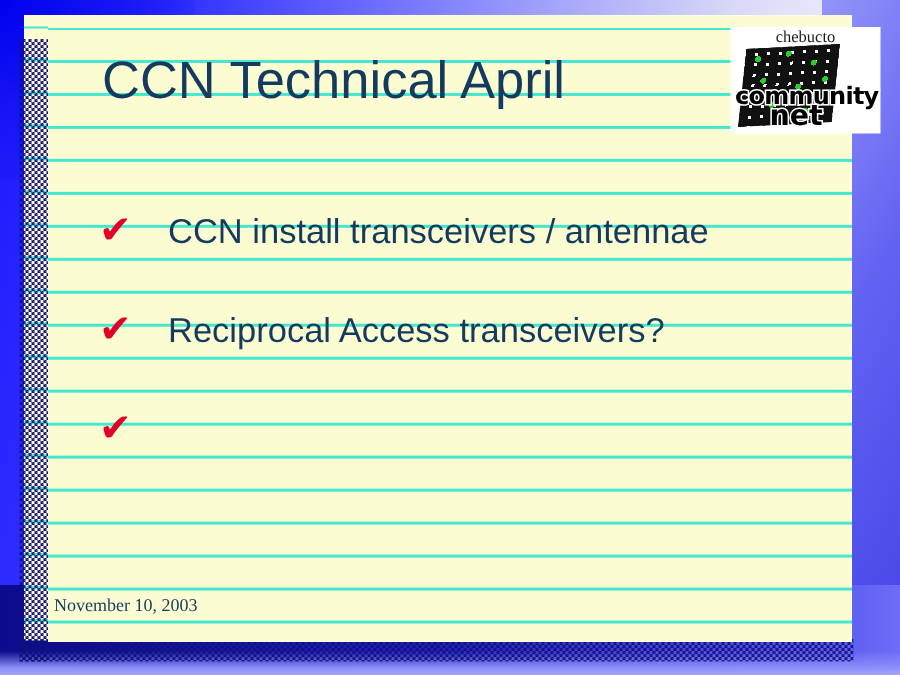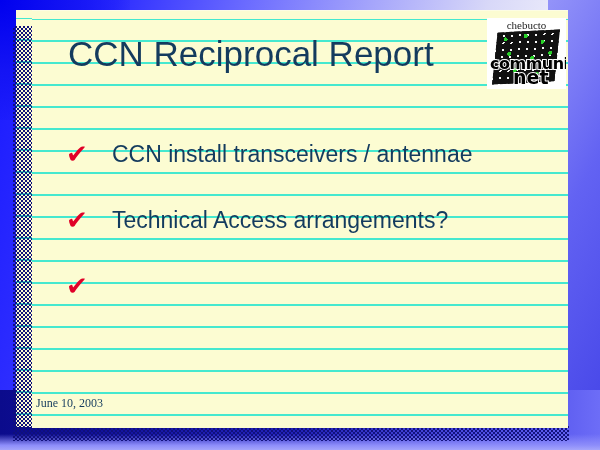--- a/index.html
+++ b/index.html
@@ -152,21 +152,21 @@
     color: #143b5e;
     white-space: nowrap;
     letter-spacing: 0px;
   }
 
   
   .logo {
     position: absolute;
     left: 487px;
     top: 18px;
-    width: 79px;
+    width: 100px;
     height: 71px;
     background: #ffffff;
     overflow: hidden;
   }
   .logo-word {
     position: absolute;
     left: 0;
     right: 0;
     top: 1px;
     text-align: center;
@@ -284,43 +284,43 @@
 
   <div class="dither dither-left"></div>
   <div class="dither dither-bottom"></div>
 
   <div class="card">
     <div class="card-lines"></div>
   </div>
 
   <div class="content">
 
-    <div class="slide-title">CCN Reciprocal Report</div>
+    <div class="slide-title">CCN Technical April</div>
 
     <div class="logo">
       <div class="logo-word">chebucto</div>
       <div class="logo-grid"></div>
       <div class="logo-l1">community</div>
       <div class="logo-l2">net</div>
     </div>
 
     <div class="bullets">
 
       <div class="bullet">
         <span class="check">✔</span>
         <span class="bullet-text">CCN install transceivers / antennae</span>
       </div>
 
       <div class="bullet">
         <span class="check">✔</span>
-        <span class="bullet-text">Technical Access arrangements?</span>
+        <span class="bullet-text">Reciprocal Access transceivers?</span>
       </div>
 
       <div class="bullet">
         <span class="check">✔</span>
       </div>
 
     </div>
 
-    <div class="footer-date">June 10, 2003</div>
+    <div class="footer-date">November 10, 2003</div>
 
   </div>
 </div>
 
 </body></html>

